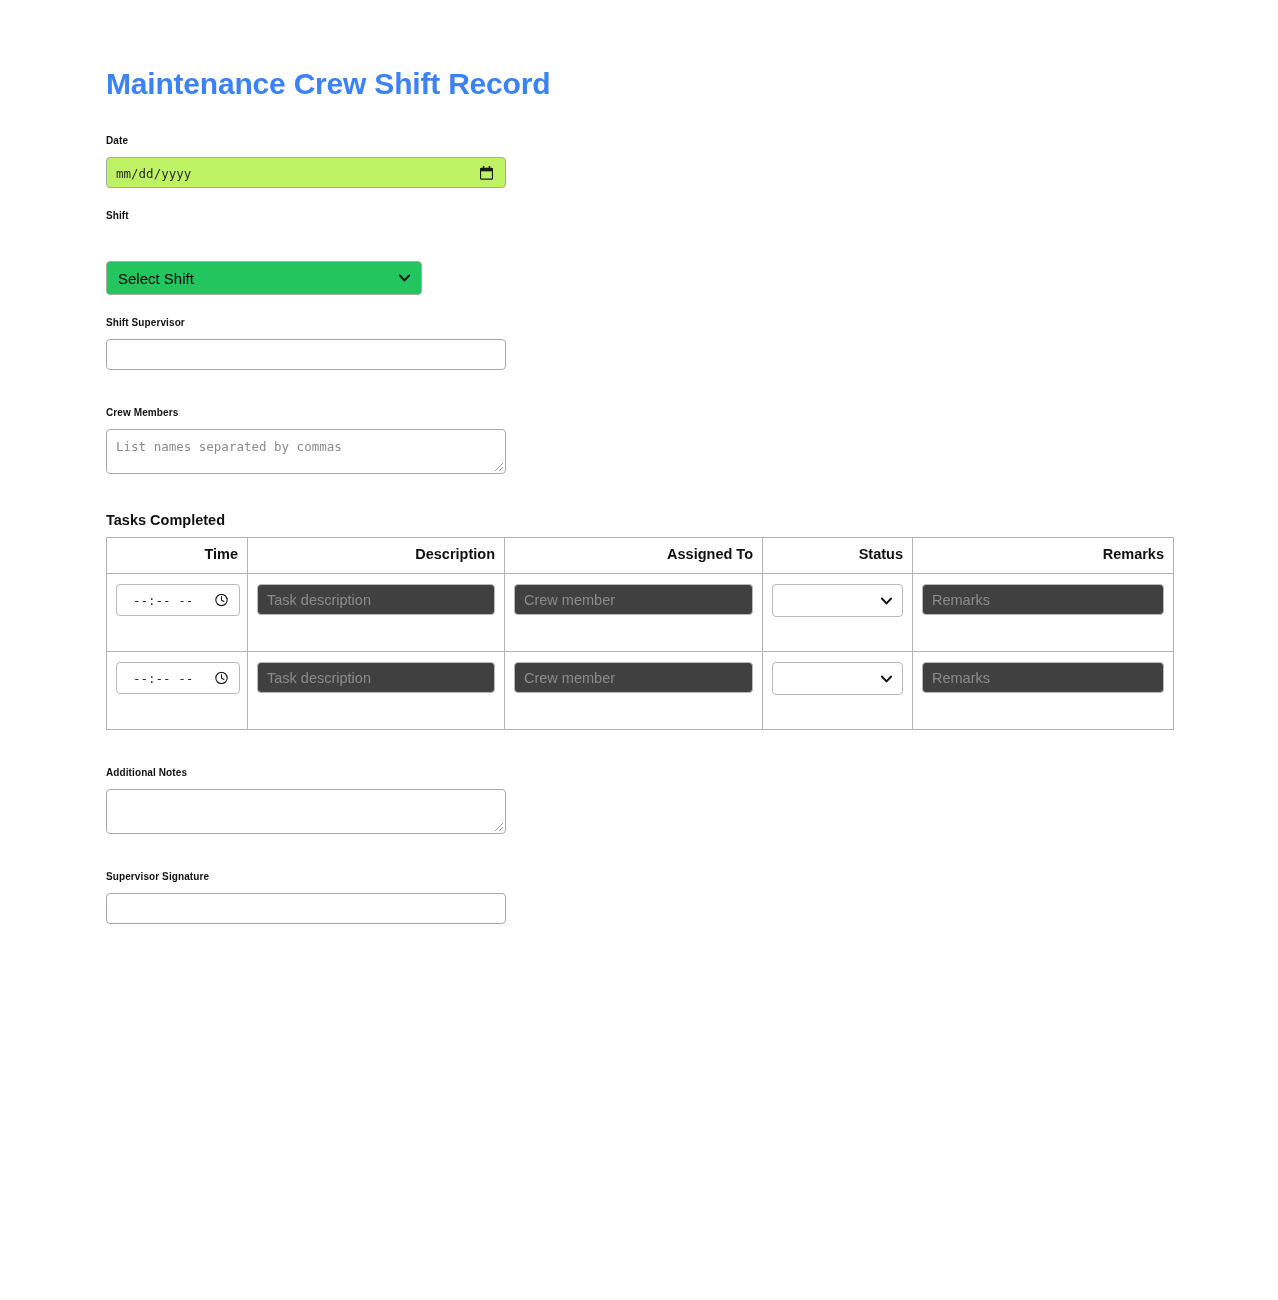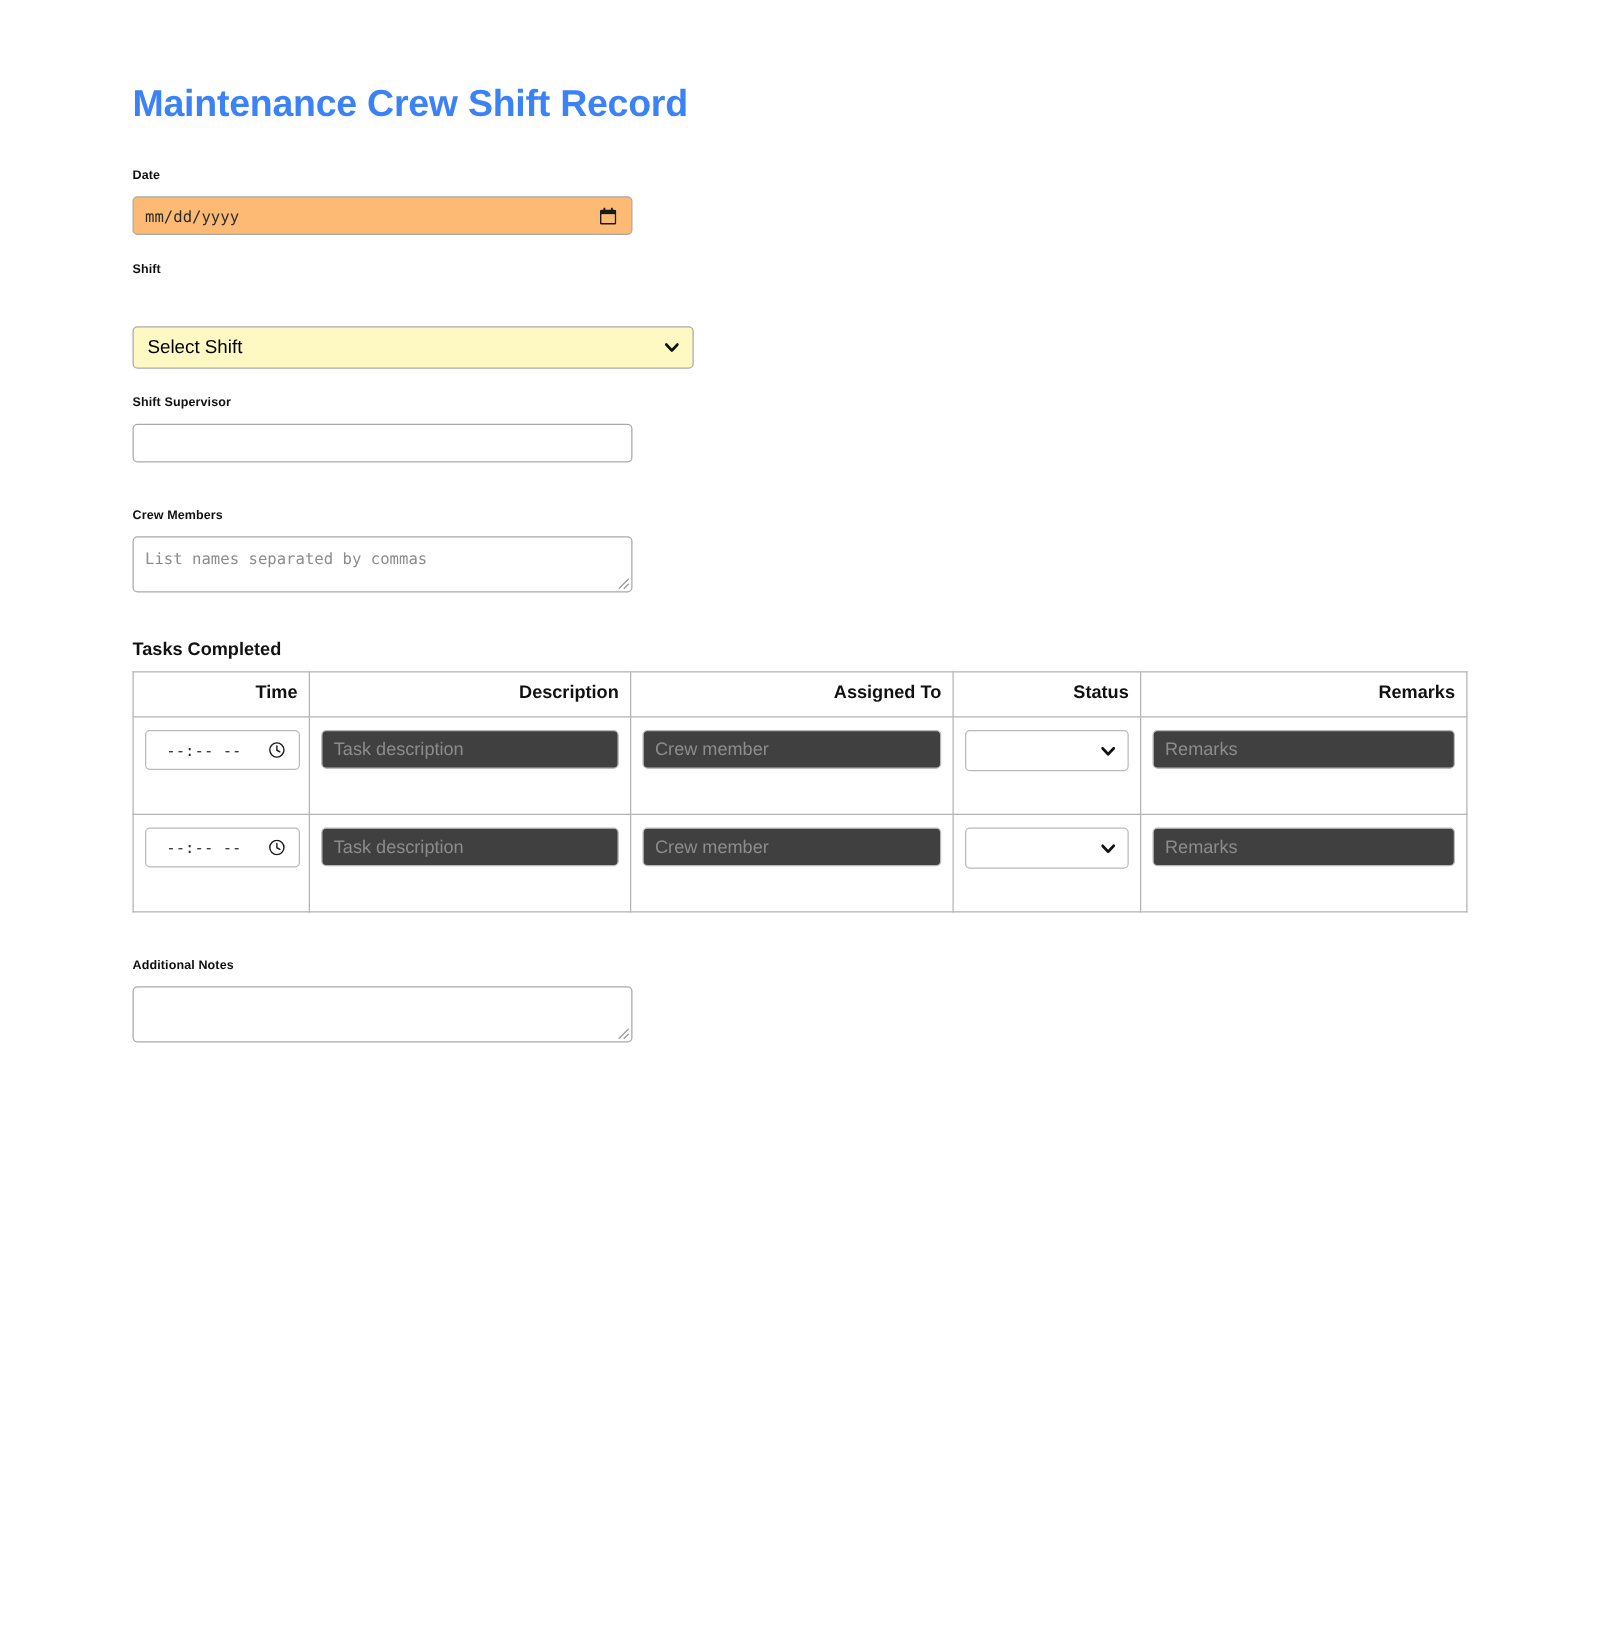--- a/index.html
+++ b/index.html
@@ -70,21 +70,21 @@
   }
 
   
   .date-shell {
     position: relative;
     width: 400px;
     height: 31px;
     box-sizing: border-box;
     border: 1px solid #a9a9a9;
     border-radius: 4px;
-    background: #fdba74;
+    background: #bef264;
   }
   .date-shell .date-text {
     position: absolute;
     left: 9px;
     top: 50%;
     transform: translateY(-50%);
     font-family: "DejaVu Sans Mono", monospace;
     font-size: 12.5px;
     letter-spacing: 0px;
     color: #2b2b2b;
@@ -95,26 +95,26 @@
     right: 12px;
     top: 50%;
     transform: translateY(-50%);
     width: 13px;
     height: 14px;
     display: block;
   }
 
   .select-shell {
     position: relative;
-    width: 449px;
+    width: 316px;
     height: 34px;
     box-sizing: border-box;
     border: 1px solid #a9a9a9;
     border-radius: 4px;
-    background: #fef9c3;
+    background: #22c55e;
     margin-top: 36px;
   }
   .select-shell .sel-text {
     position: absolute;
     left: 11px;
     top: 50%;
     transform: translateY(-50%);
     font-size: 15px;
     color: #000;
     white-space: nowrap;
@@ -416,15 +416,19 @@
     <div class="field-block block-gap-lg">
       <label class="field-label">Additional Notes</label>
       <div class="textarea-shell h-small">
         <span class="ta-text"></span>
         <svg class="resize-grip" viewBox="0 0 12 12">
           <path d="M11 3 L3 11 M11 7 L7 11" stroke="#9a9a9a" stroke-width="1" fill="none"></path>
         </svg>
       </div>
     </div>
 
+    <div class="field-block block-gap-lg">
+      <label class="field-label">Supervisor Signature</label>
+      <input class="text-input" type="text" value="" placeholder="" style="">
+    </div>
 
   </div>
 </div>
 
 </body></html>

